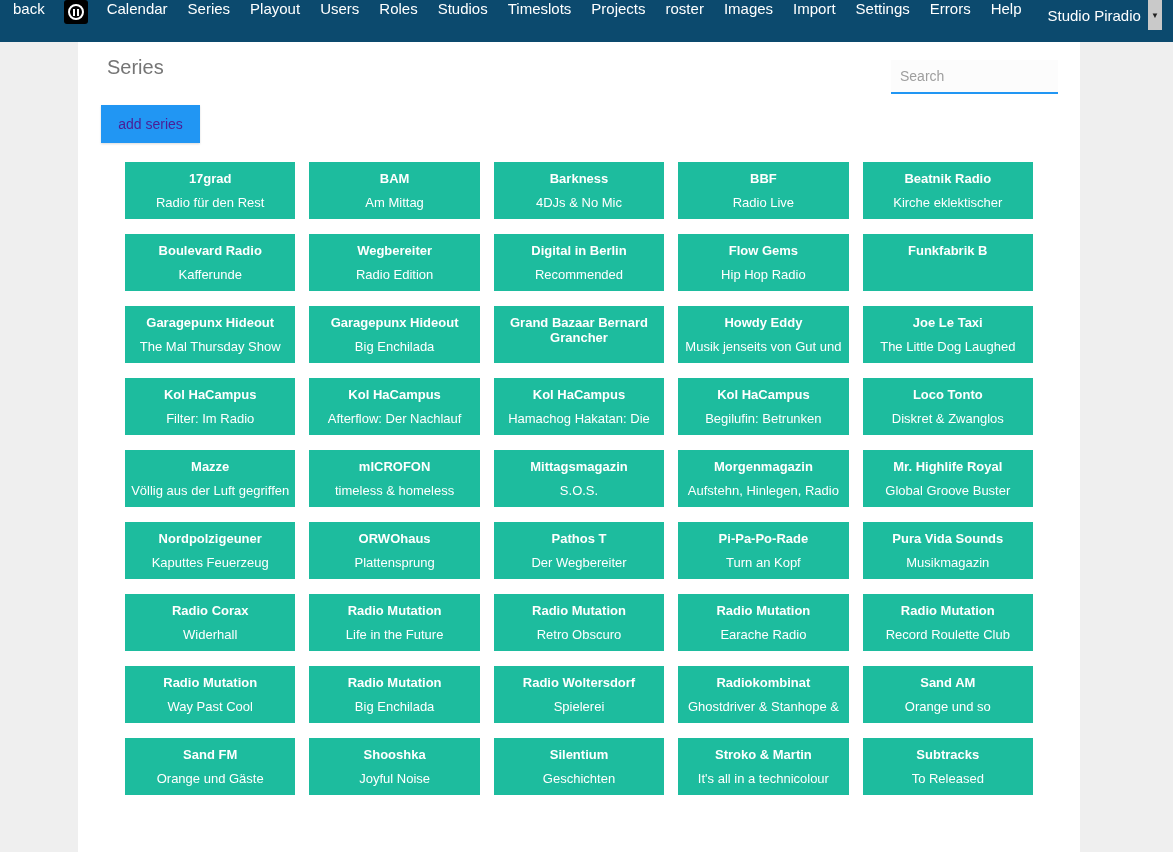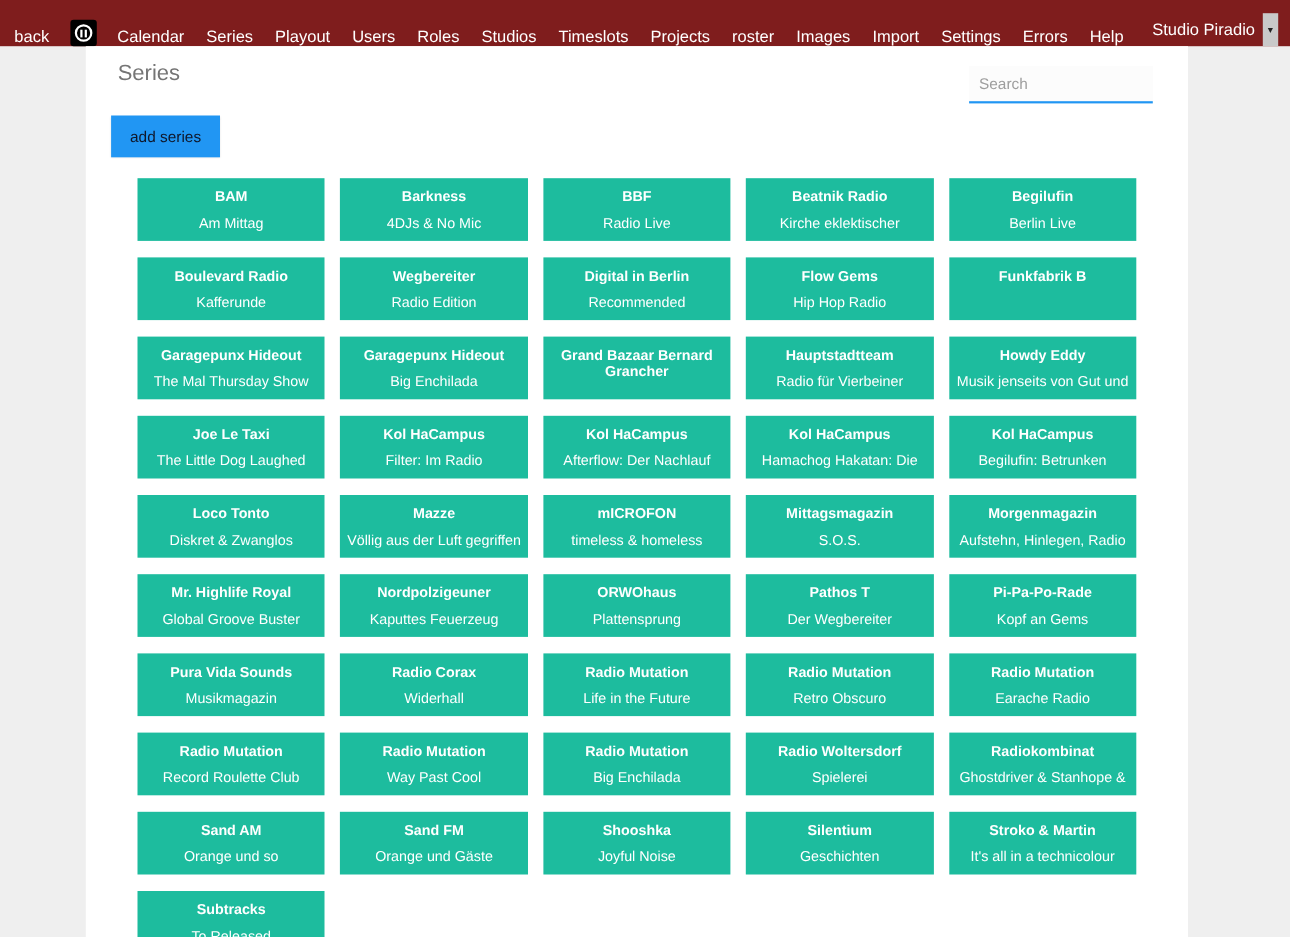--- a/index.html
+++ b/index.html
@@ -9,22 +9,22 @@
     background:#efefef;
     font-family:"Liberation Sans", sans-serif;
     overflow:hidden;
     position:relative;
   }
 
   
   .navbar {
     position:absolute; top:0; left:0;
     width:1173px; height:42px;
-    background:#7f1d1d;
-    display:flex; align-items:flex-end;
+    background:#0c4a6e;
+    display:flex; align-items:flex-start;
     color:#fff; font-size:15px;
     white-space:nowrap;
   }
   .nav-link { padding:0 10px; cursor:pointer; }
   .nav-back { padding:0 10px 0 13px; }
   .logo-box {
     width:24px; height:24px; background:#000; border-radius:3px;
     display:flex; align-items:center; justify-content:center;
     margin:0 9px; flex:0 0 auto;
   }
@@ -50,34 +50,34 @@
     position:absolute; left:78px; top:42px;
     width:1002px; height:810px;
     background:#ffffff;
     overflow:hidden;
   }
   .page-title {
     position:absolute; left:29px; top:14px;
     font-size:20px; color:#757575;
   }
   .search-input {
-    position:absolute; right:32px; top:18px;
+    position:absolute; right:22px; top:18px;
     width:167px; height:34px;
     background:#fcfcfc;
     border:none; outline:none;
     border-bottom:2px solid #2196f3;
     padding:0 9px;
     font-size:14px; color:#555;
     font-family:"Liberation Sans", sans-serif;
   }
   .search-input::placeholder { color:#9e9e9e; }
   .add-btn {
     position:absolute; left:23px; top:63px;
     width:99px; height:38px;
-    background:#2196f3; color:#0f172a;
+    background:#2196f3; color:#4c1d95;
     border:none; font-size:14px;
     font-family:"Liberation Sans", sans-serif;
     cursor:pointer;
     box-shadow:0 1px 2px rgba(0,0,0,0.15);
   }
 
   
   .grid {
     position:absolute; left:47px; top:120px;
     width:908px;
@@ -148,40 +148,40 @@
 
 <div class="panel">
   <div class="page-title">Series</div>
 
   <input class="search-input" type="text" placeholder="Search" style="">
 
   <button class="add-btn">add series</button>
 
   <div class="grid">
       <div class="card">
+        <div class="card-title">17grad</div>
+        <div class="card-sub">Radio für den Rest</div>
+      </div>
+      <div class="card">
         <div class="card-title">BAM</div>
         <div class="card-sub">Am Mittag</div>
       </div>
       <div class="card">
         <div class="card-title">Barkness</div>
         <div class="card-sub">4DJs &amp; No Mic</div>
       </div>
       <div class="card">
         <div class="card-title">BBF</div>
         <div class="card-sub">Radio Live</div>
       </div>
       <div class="card">
         <div class="card-title">Beatnik Radio</div>
         <div class="card-sub">Kirche eklektischer</div>
       </div>
       <div class="card">
-        <div class="card-title">Begilufin</div>
-        <div class="card-sub">Berlin Live</div>
-      </div>
-      <div class="card">
         <div class="card-title">Boulevard Radio</div>
         <div class="card-sub">Kafferunde</div>
       </div>
       <div class="card">
         <div class="card-title">Wegbereiter</div>
         <div class="card-sub">Radio Edition</div>
       </div>
       <div class="card">
         <div class="card-title">Digital in Berlin</div>
         <div class="card-sub">Recommended</div>
@@ -200,24 +200,20 @@
       </div>
       <div class="card">
         <div class="card-title">Garagepunx Hideout</div>
         <div class="card-sub">Big Enchilada</div>
       </div>
       <div class="card">
         <div class="card-title">Grand Bazaar Bernard Grancher</div>
         <div class="card-sub"></div>
       </div>
       <div class="card">
-        <div class="card-title">Hauptstadtteam</div>
-        <div class="card-sub">Radio für Vierbeiner</div>
-      </div>
-      <div class="card">
         <div class="card-title">Howdy Eddy</div>
         <div class="card-sub">Musik jenseits von Gut und</div>
       </div>
       <div class="card">
         <div class="card-title">Joe Le Taxi</div>
         <div class="card-sub">The Little Dog Laughed</div>
       </div>
       <div class="card">
         <div class="card-title">Kol HaCampus</div>
         <div class="card-sub">Filter: Im Radio</div>
@@ -265,21 +261,21 @@
       <div class="card">
         <div class="card-title">ORWOhaus</div>
         <div class="card-sub">Plattensprung</div>
       </div>
       <div class="card">
         <div class="card-title">Pathos T</div>
         <div class="card-sub">Der Wegbereiter</div>
       </div>
       <div class="card">
         <div class="card-title">Pi-Pa-Po-Rade</div>
-        <div class="card-sub">Kopf an Gems</div>
+        <div class="card-sub">Turn an Kopf</div>
       </div>
       <div class="card">
         <div class="card-title">Pura Vida Sounds</div>
         <div class="card-sub">Musikmagazin</div>
       </div>
       <div class="card">
         <div class="card-title">Radio Corax</div>
         <div class="card-sub">Widerhall</div>
       </div>
       <div class="card">

